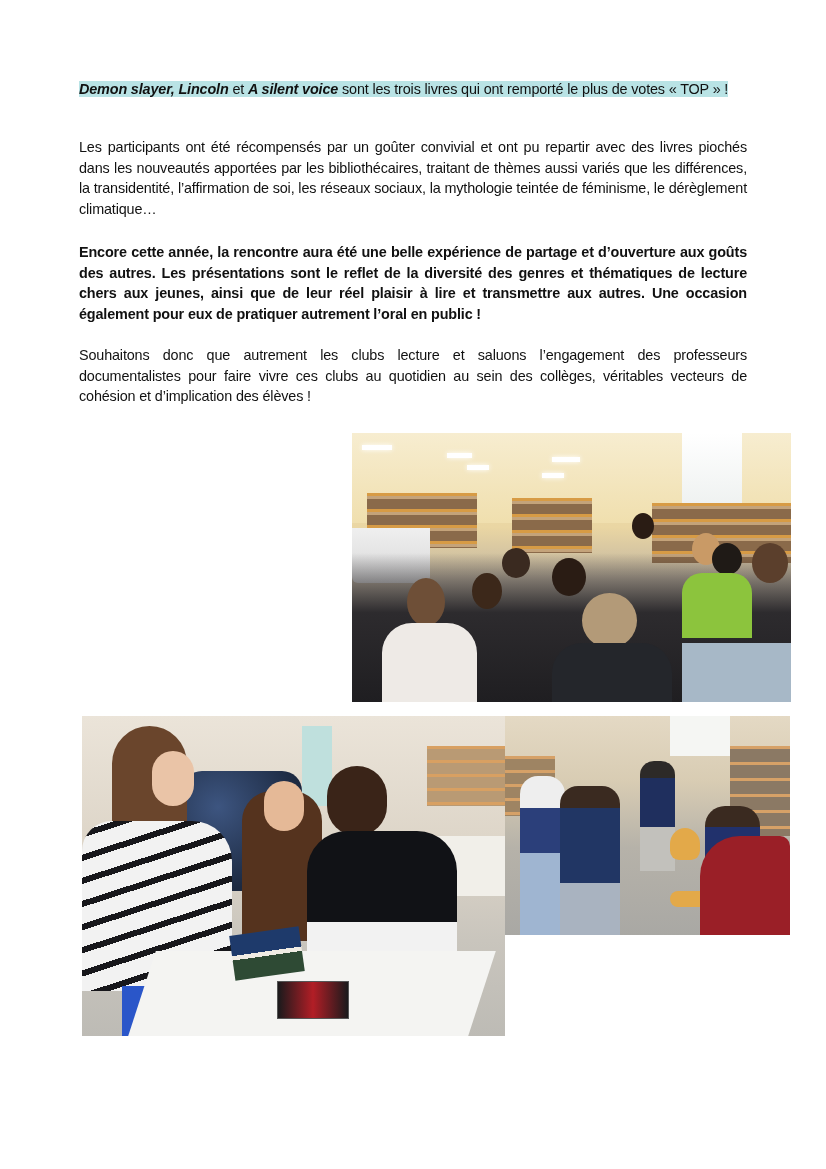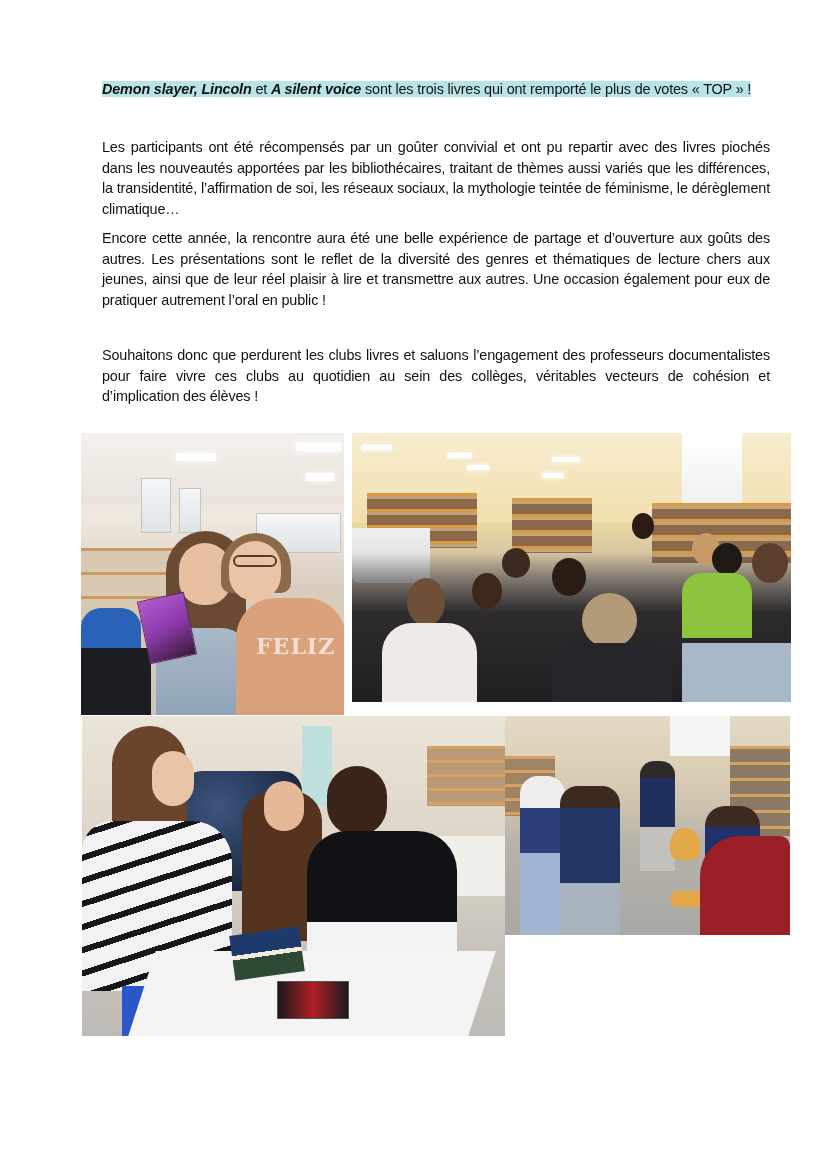--- a/index.html
+++ b/index.html
@@ -9,25 +9,24 @@
     .page { position: absolute; left: 0; top: 0; width: 826px; height: 1169px; background: #fff; }
 
     .para {
       position: absolute;
       left: 79px;
       width: 668px;
       font-size: 14.4px;
       line-height: 20.5px;
       text-align: justify;
       letter-spacing: -0.15px;
-      margin-left: 23px;
     }
     .p1 { top: 79px; }
     .p2 { top: 137px; }
-    .p3 { top: 228px; font-weight: normal; }
+    .p3 { top: 242px; font-weight: bold; }
     .p4 { top: 345px; }
 
     .hl { background: #b9e3e5; }
     .bi { font-weight: bold; font-style: italic; }
 
     .photo { position: absolute; overflow: hidden; }
 
     
     .ph1 { left: 81px; top: 433px; width: 263px; height: 282px;
       background: linear-gradient(180deg, #e7e2dc 0%, #efe8df 30%, #d9cdbf 55%, #cfc4b8 100%); }
@@ -104,43 +103,22 @@
 <div class="page">
 
   <p class="para p1">
     <span class="hl"><span class="bi">Demon slayer, Lincoln</span><span> et </span><span class="bi">A silent voice</span><span> sont les trois livres qui ont remporté le plus de votes « TOP » !</span></span>
   </p>
 
   <p class="para p2">Les participants ont été récompensés par un goûter convivial et ont pu repartir avec des livres piochés dans les nouveautés apportées par les bibliothécaires, traitant de thèmes aussi variés que les différences, la transidentité, l’affirmation de soi, les réseaux sociaux, la mythologie teintée de féminisme, le dérèglement climatique…</p>
 
   <p class="para p3">Encore cette année, la rencontre aura été une belle expérience de partage et d’ouverture aux goûts des autres. Les présentations sont le reflet de la diversité des genres et thématiques de lecture chers aux jeunes, ainsi que de leur réel plaisir à lire et transmettre aux autres. Une occasion également pour eux de pratiquer autrement l’oral en public !</p>
 
-  <p class="para p4">Souhaitons donc que perdurent les clubs livres et saluons l’engagement des professeurs documentalistes pour faire vivre ces clubs au quotidien au sein des collèges, véritables vecteurs de cohésion et d’implication des élèves !</p>
+  <p class="para p4">Souhaitons donc que autrement les clubs lecture et saluons l’engagement des professeurs documentalistes pour faire vivre ces clubs au quotidien au sein des collèges, véritables vecteurs de cohésion et d’implication des élèves !</p>
 
-  <div class="photo ph1">
-    <div class="ceiling"></div>
-    <div class="light" style="left:95px;top:20px;width:40px;"></div>
-    <div class="light" style="left:215px;top:10px;width:45px;"></div>
-    <div class="light" style="left:225px;top:40px;width:28px;"></div>
-    <div class="window" style="left:60px;top:45px;width:30px;height:55px;"></div>
-    <div class="window" style="left:98px;top:55px;width:22px;height:45px;"></div>
-    <div class="window" style="left:175px;top:80px;width:85px;height:40px;"></div>
-    <div class="shelf"></div>
-    <div class="blue"></div>
-    <div class="dark"></div>
-    <div class="girl1-hair"></div>
-    <div class="girl1-face"></div>
-    <div class="girl1-body"></div>
-    <div class="girl2-hair"></div>
-    <div class="girl2-face"></div>
-    <div class="glasses"></div>
-    <div class="girl2-body"></div>
-    <div class="feliz">FELIZ</div>
-    <div class="book"></div>
-  </div>
 
   <div class="photo ph2">
     <div class="wall"></div>
     <div class="light" style="left:10px;top:12px;width:30px;"></div>
     <div class="light" style="left:95px;top:20px;width:25px;"></div>
     <div class="light" style="left:115px;top:32px;width:22px;"></div>
     <div class="light" style="left:200px;top:24px;width:28px;"></div>
     <div class="light" style="left:190px;top:40px;width:22px;"></div>
     <div class="windowr"></div>
     <div class="shelf" style="left:15px;top:60px;width:110px;"></div>

